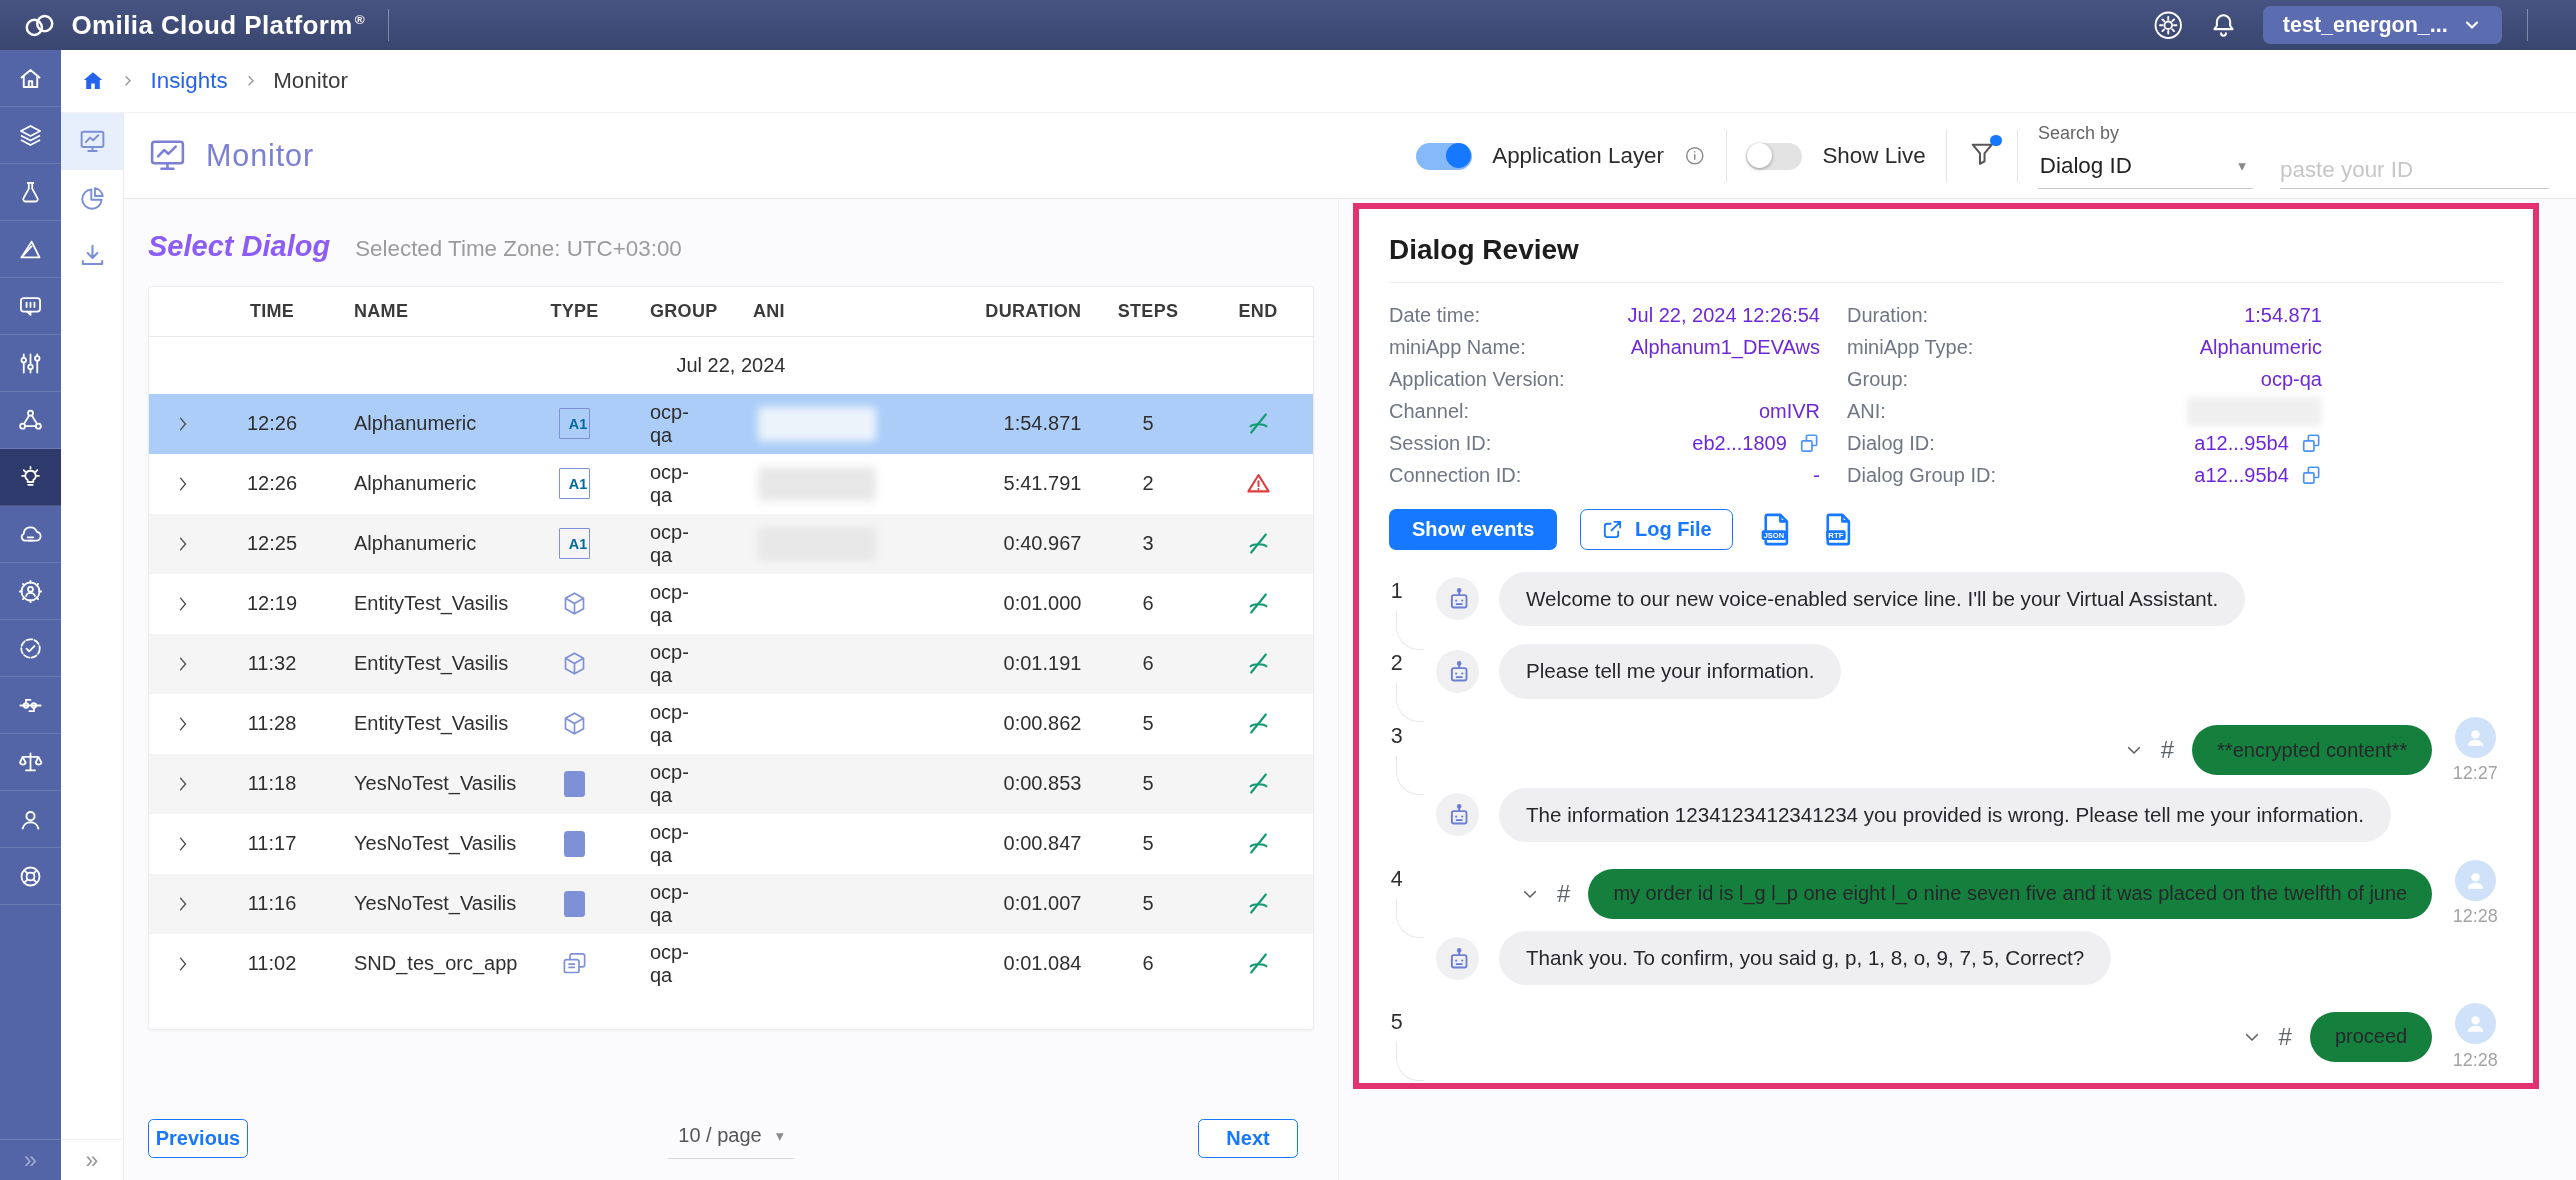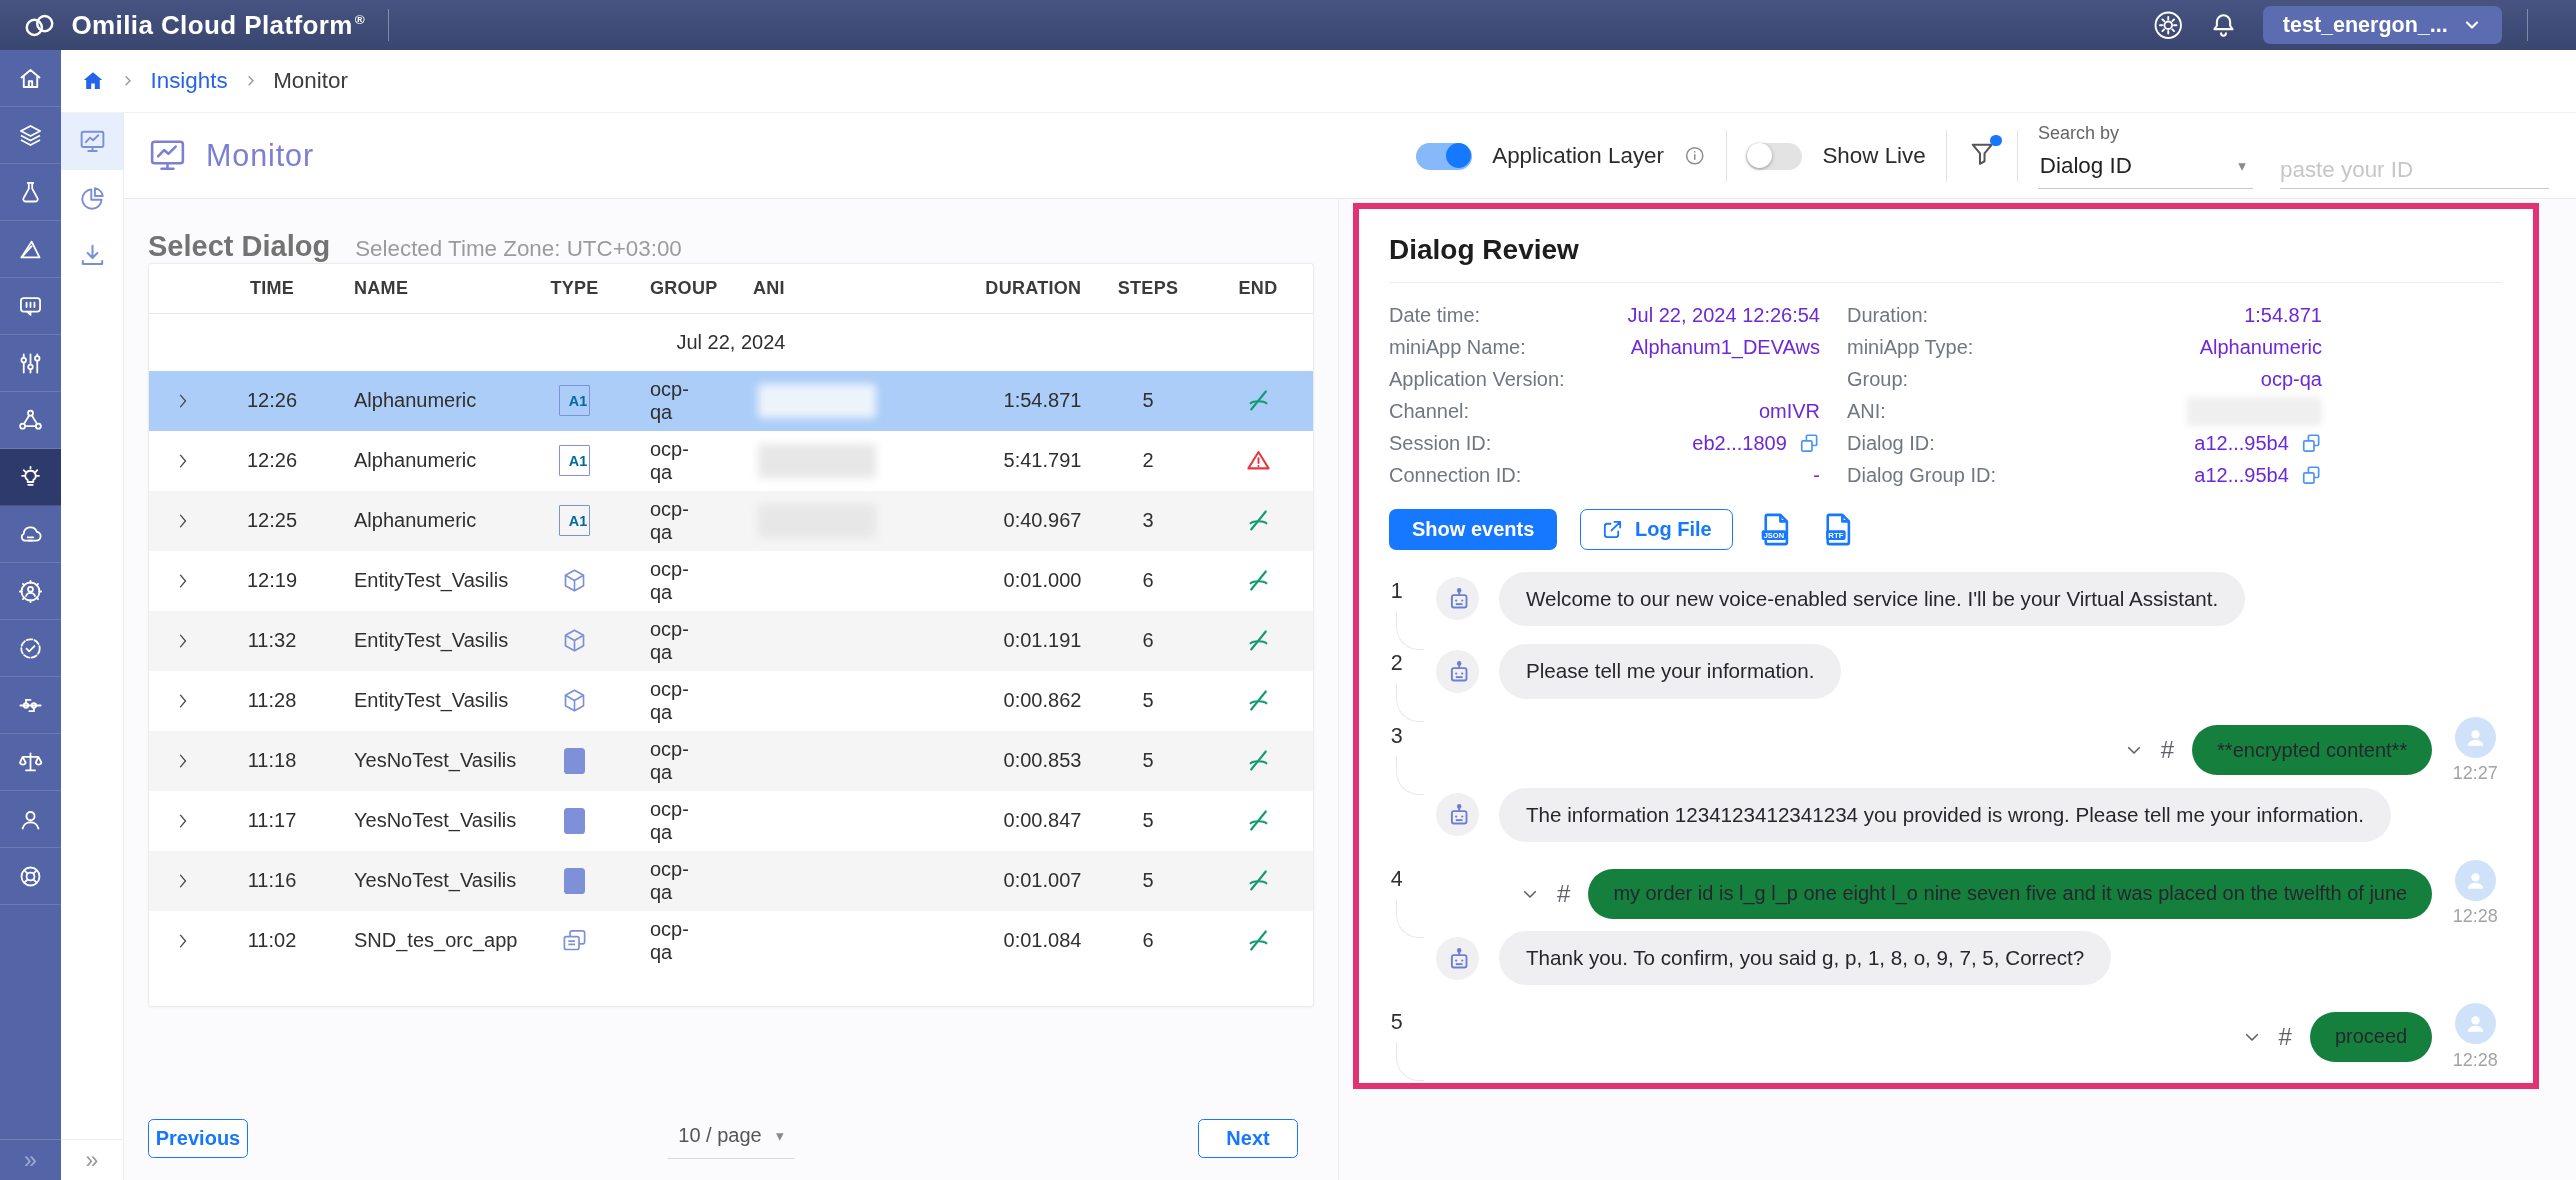--- a/index.html
+++ b/index.html
@@ -62,23 +62,23 @@
   .select { width:215px; border-bottom:0.9px solid #c9c9c9; display:flex; justify-content:space-between;
     align-items:center; padding:0 7.2px 9px 1.8px; font-size:22.4px; color:#222; cursor:pointer; }
   .caret { font-size:15.2px; color:#8a8a8a; }
   .id-input-wrap { width:269px; margin-left:27px; border-bottom:0.9px solid #c9c9c9; display:flex; align-items:center; padding-bottom:5.4px; }
   .id-input { border:0; outline:0; flex:1; font-size:22.4px; color:#333; background:transparent; }
   .id-input::placeholder { color:#c6c6c6; }
 
   
   .left-panel { position:absolute; left:124px; top:199px; width:1214px; height:981px; padding:30.5px 0 0 24px; }
   .sd-title-row { display:flex; align-items:baseline; gap:25px; }
-  .sd-title { font-size:29px; font-weight:bold; color:#737373; }
+  .sd-title { font-size:29px; font-weight:bold; color:#8b5cf6;font-style:italic; }
   .sd-tz { font-size:22.4px; color:#9b9b9b; }
-  .table-card { width:1166px; height:744px; background:#fff; border:0.9px solid #ececec;
+  .table-card { margin-top:23px; width:1166px; height:744px; background:#fff; border:0.9px solid #ececec;
     border-radius:3.6px; box-shadow:0 0.9px 2.7px rgba(0,0,0,.04); overflow:hidden; }
   .grid-row { display:grid; grid-template-columns:67px 112px 215px 63px 103px 215px 170px 108px 112px; align-items:center; }
   .thead { height:50px; border-bottom:0.9px solid #e9e9e9; font-size:18px; font-weight:bold; color:#3b3b3b; letter-spacing:0.3px; }
   .daterow { height:57px; display:flex; align-items:center; justify-content:center; font-size:20px; color:#2f2f2f; }
   .trow { height:60px; font-size:20px; color:#2f2f2f; cursor:pointer; }
   .trow.striped { background:#f5f5f6; }
   .trow.selected { background:#abcdf8; }
   .c-exp { display:flex; justify-content:center; }
   .c-time { text-align:center; }
   .c-name { padding-left:26px; }

